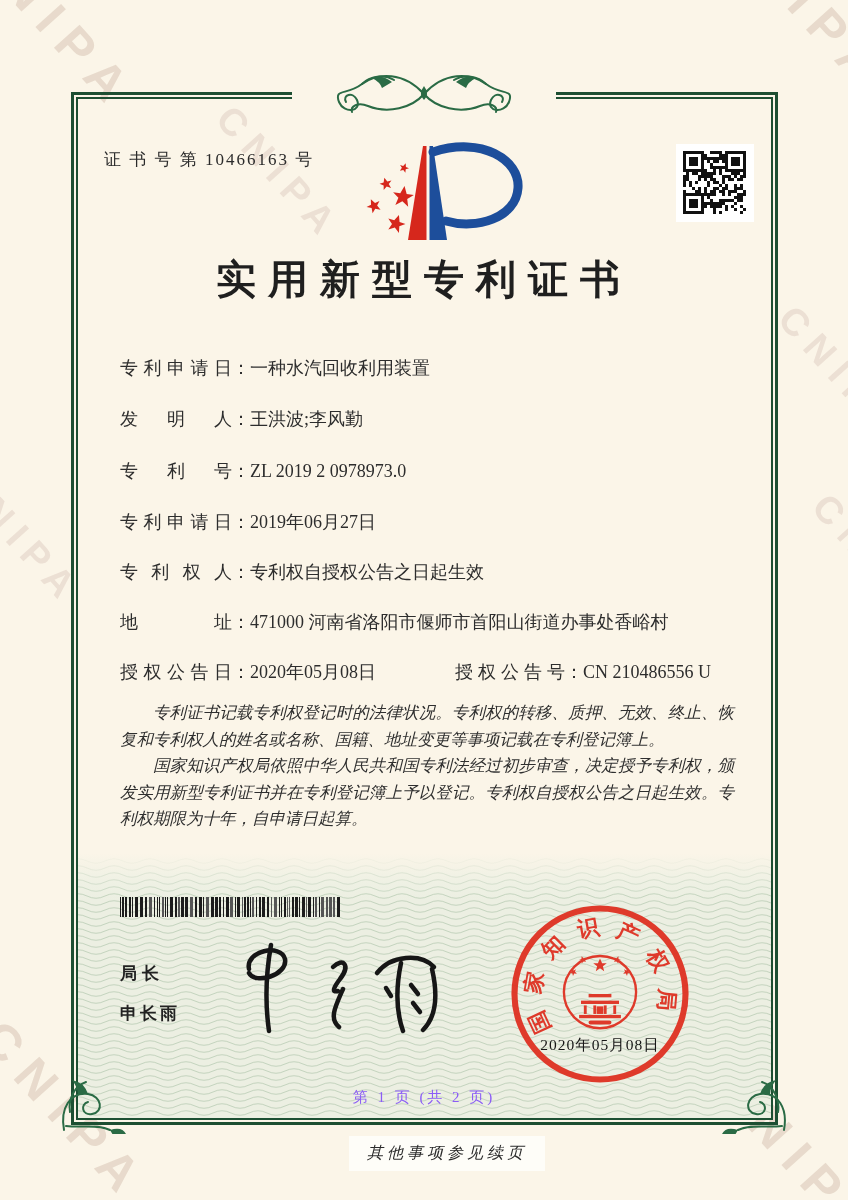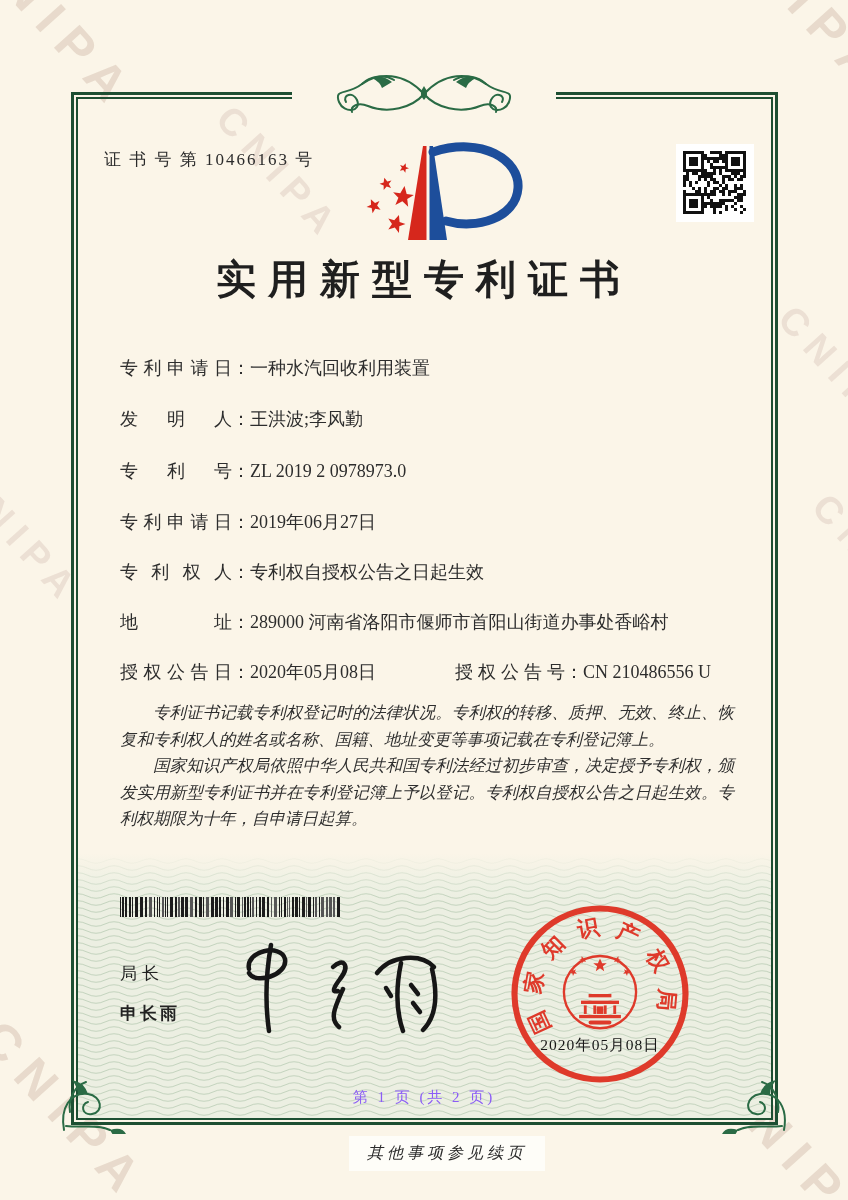--- a/index.html
+++ b/index.html
@@ -31,21 +31,21 @@
   .colon{display:inline-block;width:18px;}
   .pair2{position:absolute;left:335px;top:0;}
   .pair2 .lbl{width:110px;}
   
   .body-text{position:absolute;left:120px;top:700px;width:614px;z-index:2;}
   .body-text p{margin:0;text-indent:2em;font-size:16.5px;line-height:26.5px;text-align:justify;
                font-style:italic;color:#2f2f2f;}
   
   .barcode{position:absolute;left:120px;top:897px;z-index:2;}
   .signer-title{position:absolute;left:120px;top:962px;font-family:"Liberation Sans","DejaVu Sans",sans-serif;
-        font-weight:normal;font-size:17px;letter-spacing:5px;color:#222;z-index:2;}
+        font-weight:bold;font-size:17px;letter-spacing:5px;color:#222;z-index:2;}
   .signer-name{position:absolute;left:120px;top:1002px;font-family:"Liberation Sans","DejaVu Sans",sans-serif;
         font-weight:bold;font-size:17px;letter-spacing:3px;color:#222;z-index:2;}
   .signature{position:absolute;left:235px;top:933px;z-index:2;}
   .seal{position:absolute;left:505px;top:899px;z-index:2;opacity:.93;}
   .seal-date{position:absolute;left:505px;top:1035px;width:190px;text-align:center;font-size:15.5px;
              letter-spacing:1px;color:#161616;z-index:3;}
   .page-info{position:absolute;left:0;top:1088px;width:100%;text-align:center;font-size:15px;
              letter-spacing:3px;color:#8b5cf6;z-index:2;}
   .footer-note-wrap{position:absolute;left:0;top:1136px;width:100%;text-align:center;z-index:2;}
   .footer-note{display:inline-block;background:#fefdf8;padding:7px 18px;font-size:16px;letter-spacing:4px;
@@ -341,21 +341,21 @@
   <div class="row" style="top:459px">
     <span class="lbl">专利号</span><span class="colon">：</span><span class="val">ZL 2019 2 0978973.0</span>
   </div>
   <div class="row" style="top:510px">
     <span class="lbl">专利申请日</span><span class="colon">：</span><span class="val">2019年06月27日</span>
   </div>
   <div class="row" style="top:560px">
     <span class="lbl">专利权人</span><span class="colon">：</span><span class="val">专利权自授权公告之日起生效</span>
   </div>
   <div class="row" style="top:610px">
-    <span class="lbl">地址</span><span class="colon">：</span><span class="val">289000 河南省洛阳市偃师市首阳山街道办事处香峪村</span>
+    <span class="lbl">地址</span><span class="colon">：</span><span class="val">471000 河南省洛阳市偃师市首阳山街道办事处香峪村</span>
   </div>
   <div class="row" style="top:660px">
     <span class="lbl">授权公告日</span><span class="colon">：</span><span class="val">2020年05月08日</span>
     <span class="pair2">
       <span class="lbl">授权公告号</span><span class="colon">：</span><span class="val">CN 210486556 U</span>
     </span>
   </div>
 
   <div class="body-text">
     <p>专利证书记载专利权登记时的法律状况。专利权的转移、质押、无效、终止、恢复和专利权人的姓名或名称、国籍、地址变更等事项记载在专利登记簿上。</p>

